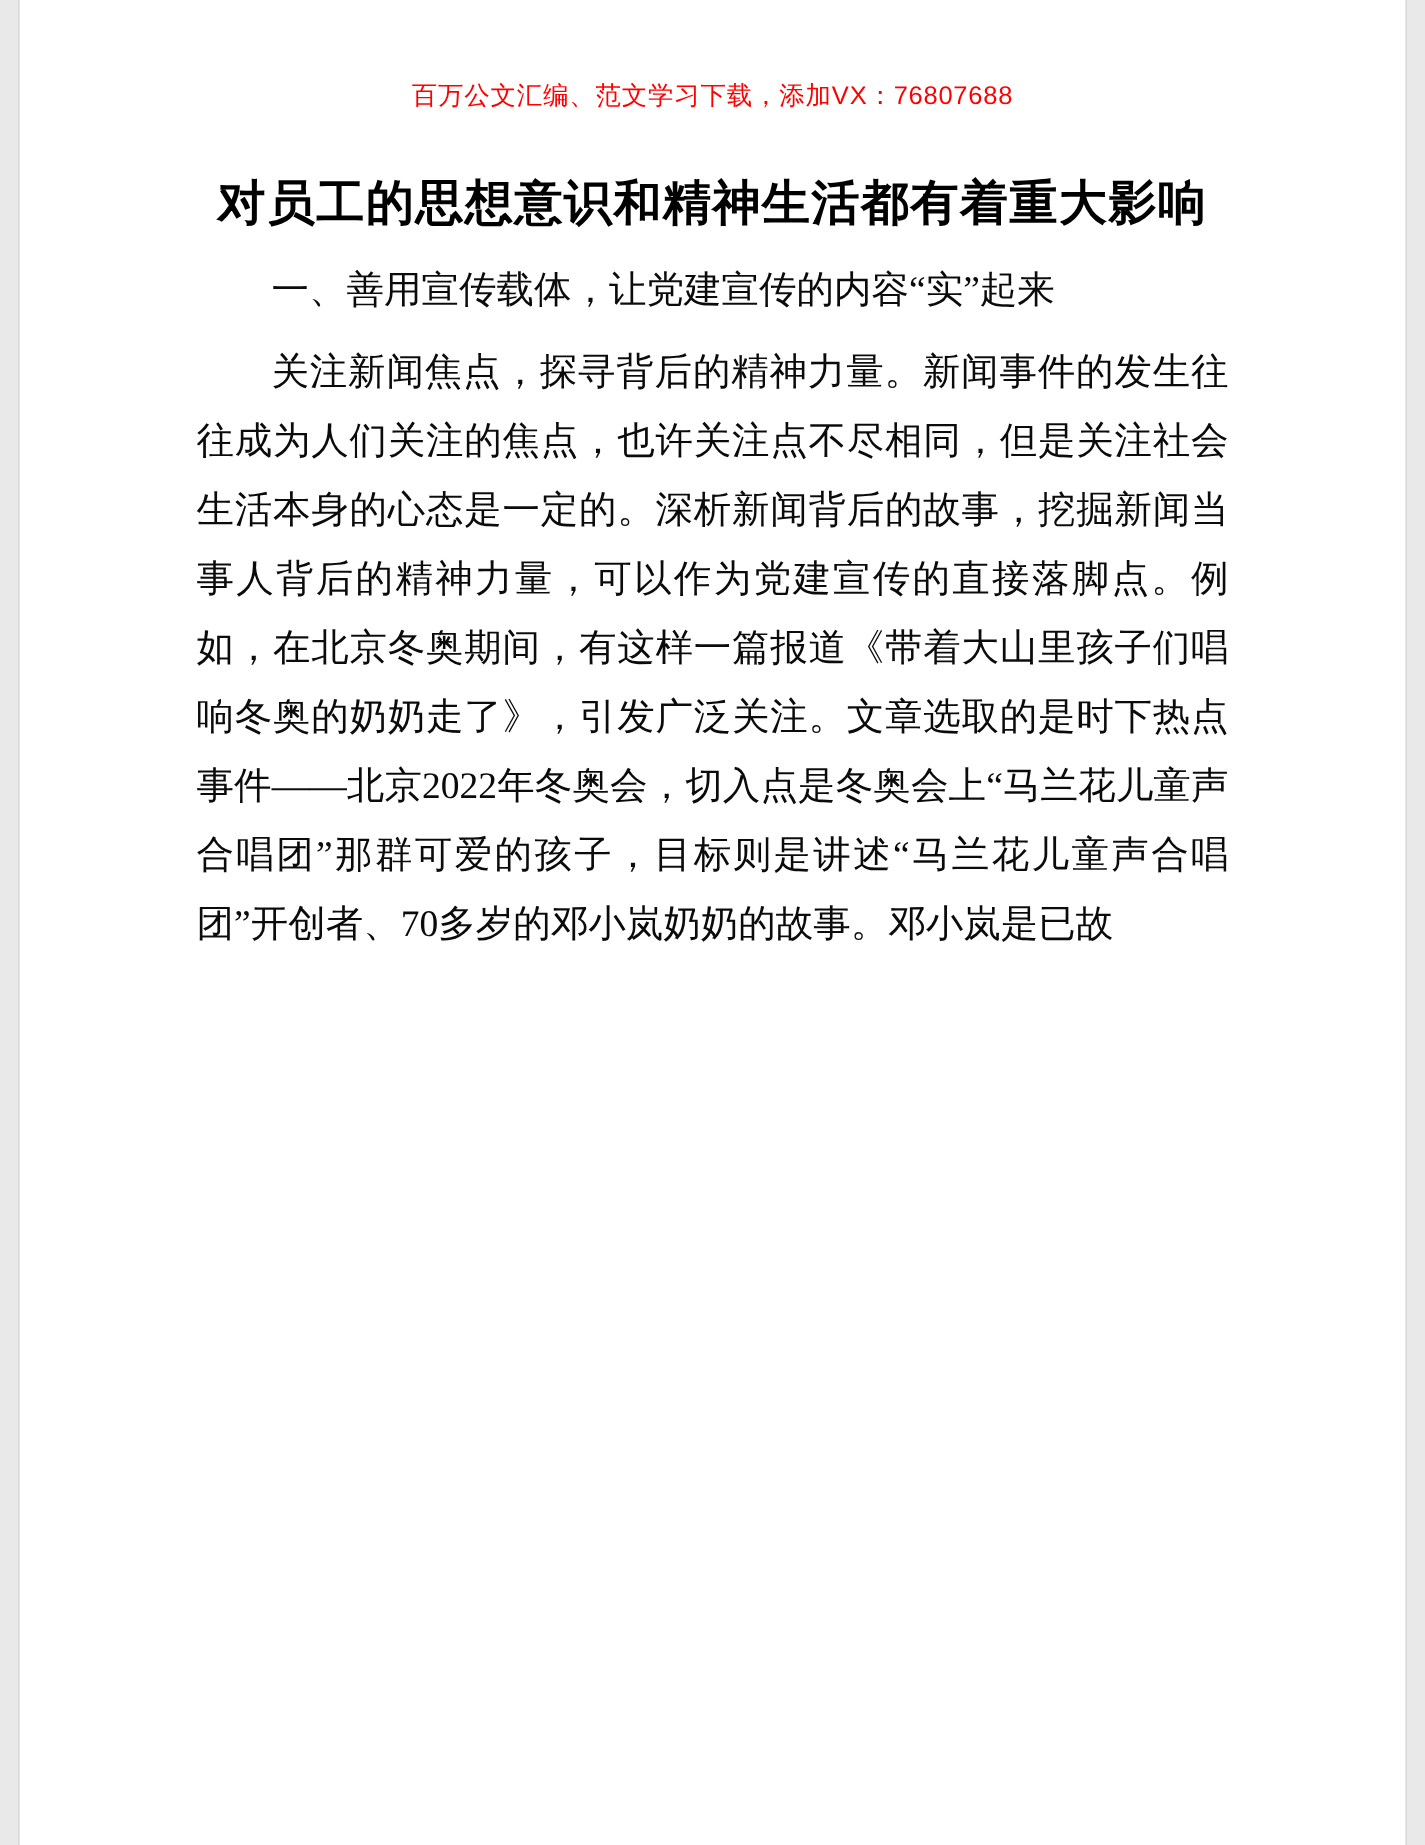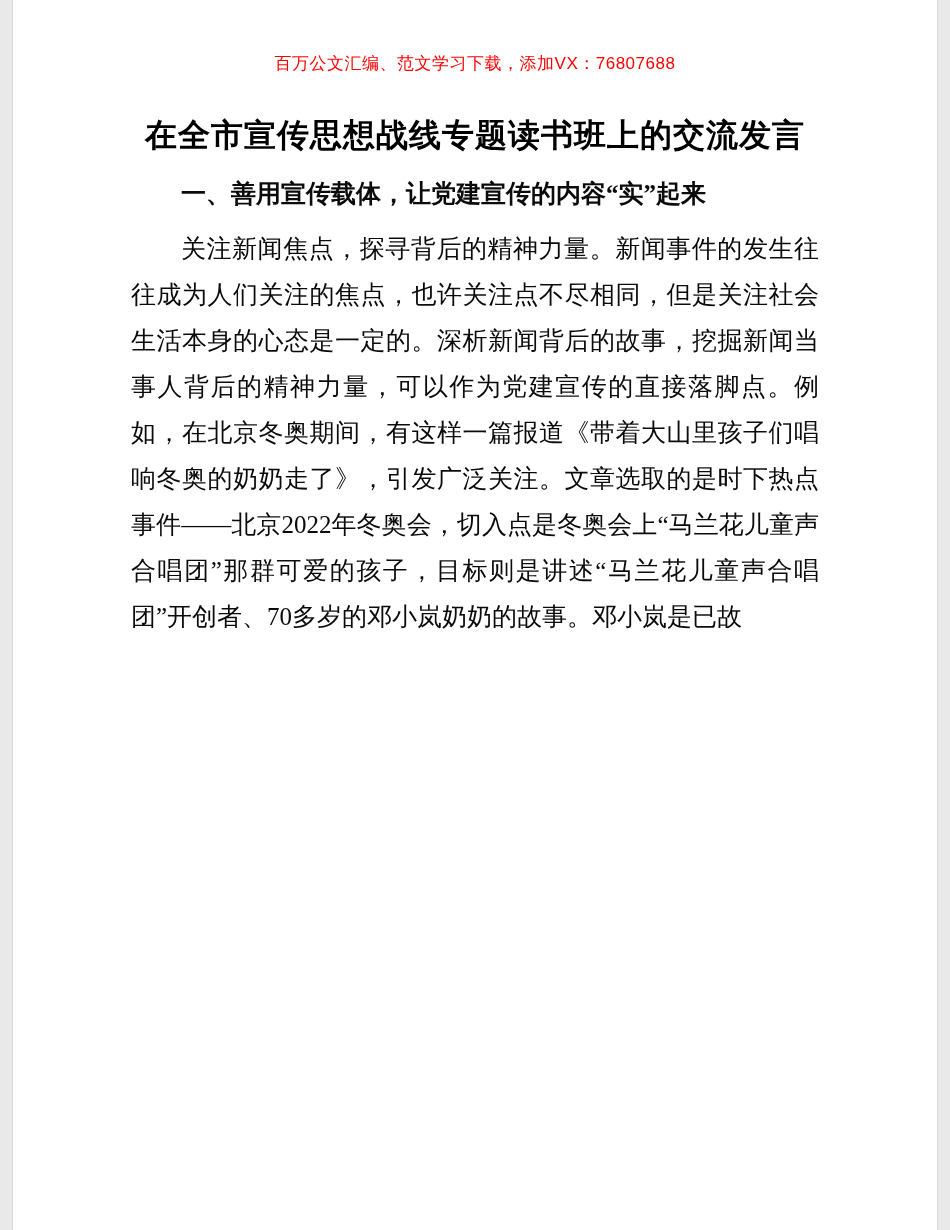--- a/index.html
+++ b/index.html
@@ -54,30 +54,30 @@
     margin: 0 0 9px 0;
     font-size: 25px;
     line-height: 46px;
     color: #0b0b0b;
     text-align: justify;
     text-justify: inter-ideograph;
     text-indent: 2em;
     word-break: break-all;
   }
   .content p.section-heading {
-    font-weight: 700;
+    font-weight: 400;
   }
 </style>
 </head>
 <body>
 
 <div class="page">
   <div class="notice">百万公文汇编、范文学习下载，添加VX：76807688</div>
 
-  <h1 class="title">在全市宣传思想战线专题读书班上的交流发言</h1>
+  <h1 class="title">对员工的思想意识和精神生活都有着重大影响</h1>
 
   <div class="content">
     <p class="section-heading">一、善用宣传载体，让党建宣传的内容“实”起来</p>
     <p>关注新闻焦点，探寻背后的精神力量。新闻事件的发生往往成为人们关注的焦点，也许关注点不尽相同，但是关注社会生活本身的心态是一定的。深析新闻背后的故事，挖掘新闻当事人背后的精神力量，可以作为党建宣传的直接落脚点。例如，在北京冬奥期间，有这样一篇报道《带着大山里孩子们唱响冬奥的奶奶走了》，引发广泛关注。文章选取的是时下热点事件——北京2022年冬奥会，切入点是冬奥会上“马兰花儿童声合唱团”那群可爱的孩子，目标则是讲述“马兰花儿童声合唱团”开创者、70多岁的邓小岚奶奶的故事。邓小岚是已故</p>
   </div>
 </div>
 
 <div class="gutter left"></div>
 <div class="gutter right"></div>
 

